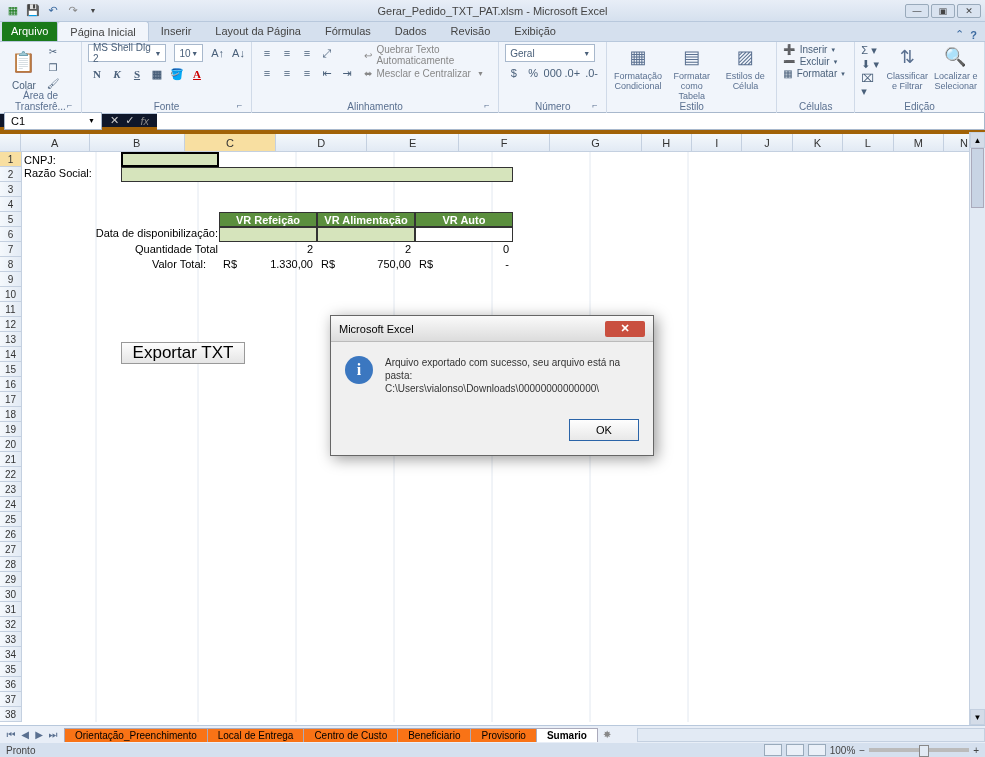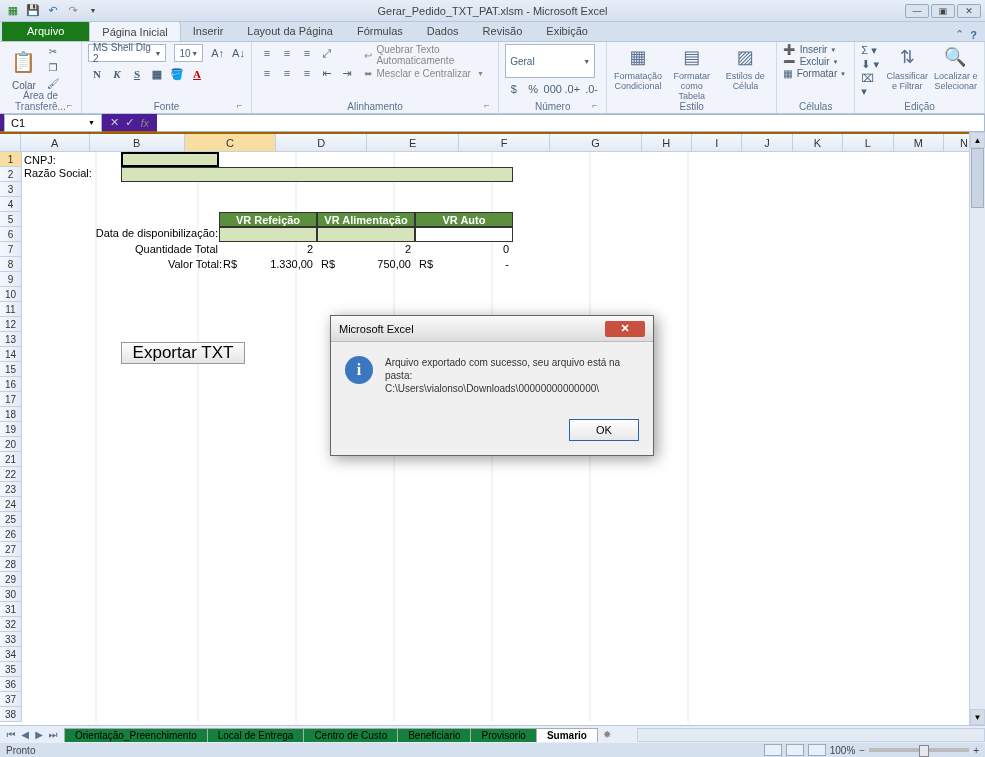--- a/index.html
+++ b/index.html
@@ -8,21 +8,21 @@
 
 .titlebar { height: 22px; background: linear-gradient(#e8eef7,#d5e0ee); display: flex; align-items: center; font-size: 11px; color: #444; position: relative; border-bottom: 1px solid #b8c8dc; }
 .titlebar .qat { display: flex; align-items: center; gap: 2px; padding-left: 4px; }
 .titlebar .qat-icon { width: 18px; height: 16px; display: flex; align-items: center; justify-content: center; font-size: 11px; }
 .titlebar .title-text { position: absolute; left: 50%; transform: translateX(-50%); }
 .titlebar .win-controls { margin-left: auto; display: flex; gap: 2px; padding-right: 4px; }
 .titlebar .win-btn { width: 24px; height: 14px; background: #d9e3f0; border: 1px solid #9ab; font-size: 9px; display: flex; align-items: center; justify-content: center; border-radius: 2px; }
 
 
 .ribbon-tabs { height: 20px; background: #d5e0ee; display: flex; align-items: flex-end; font-size: 11px; border-bottom: 1px solid #b8c8dc; }
-.file-tab { background: #1a7a1a; color: #fff; padding: 2px 25px; height: 20px; display: flex; align-items: center; border-radius: 2px 2px 0 0; margin-left: 2px; }
+.file-tab { background: #1a7a1a; color: #fff; padding: 2px 9px; height: 20px; display: flex; align-items: center; border-radius: 2px 2px 0 0; margin-left: 2px; }
 .ribbon-tab { padding: 0 12px; height: 20px; display: flex; align-items: center; color: #444; cursor: default; }
 .ribbon-tab.active { background: #f1f5fb; border-top: 1px solid #b8c8dc; border-left: 1px solid #b8c8dc; border-right: 1px solid #b8c8dc; border-radius: 3px 3px 0 0; }
 .ribbon-help { margin-left: auto; padding-right: 8px; color: #3b6aa0; font-size: 11px; display:flex; gap:6px; align-items:center; }
 
 
 .ribbon { height: 72px; background: #f1f5fb; border-bottom: 1px solid #b8c8dc; display: flex; font-size: 11px; color: #4a607a; }
 .ribbon-group { border-right: 1px solid #d0dae8; padding: 2px 6px 0 6px; display: flex; flex-direction: column; position: relative; }
 .ribbon-group-label { position: absolute; bottom: 1px; left: 0; right: 0; text-align: center; font-size: 10px; color: #5a7090; }
 .ribbon-group-launcher { position:absolute; right:2px; bottom:1px; width:12px; height:12px; font-size:9px; color:#5a7090; }
 .clip-area { display: flex; flex-direction: column; align-items: center; }
@@ -38,35 +38,35 @@
 .icon-btn { width: 18px; height: 18px; display:flex; align-items:center; justify-content:center; font-size:11px; color:#4a607a; }
 .font-row2 { display:flex; gap:2px; }
 .font-row2 .icon-btn { font-weight: bold; font-family: "Times New Roman", serif; }
 
 .align-rows { display:flex; flex-direction:column; gap:2px; }
 .align-row { display:flex; gap:2px; }
 .wrap-merge { display:flex; flex-direction:column; gap:2px; margin-left:8px; font-size:10px; }
 .wrap-merge div { display:flex; align-items:center; gap:4px; color:#888; }
 
 .number-fmt { display:flex; flex-direction:column; gap:2px; }
-.fmt-drop { width: 90px; height: 18px; background:#fff; border:1px solid #a8b8cc; display:flex; align-items:center; padding:16px 4px; font-size:10px; justify-content:space-between; }
+.fmt-drop { width: 90px; height: 18px; background:#fff; border:1px solid #a8b8cc; display:flex; align-items:center; padding:0 4px; font-size:10px; justify-content:space-between; }
 .fmt-row { display:flex; gap:2px; }
 
 .style-group-content { display:flex; gap:4px; align-items:flex-start; }
 .style-item { display:flex; flex-direction:column; align-items:center; width:52px; font-size:9px; text-align:center; line-height:1.1; color:#5a7090; }
 .style-icon { width:28px; height:28px; display:flex; align-items:center; justify-content:center; font-size:18px; }
 
 .cells-group-content { display:flex; flex-direction:column; gap:1px; font-size:10px; }
 .cells-item { display:flex; align-items:center; gap:4px; }
 
 .edit-group-content { display:flex; gap:4px; }
 .sigma-col { display:flex; flex-direction:column; gap:1px; font-size:11px; }
 
 
-.formula-bar { height: 20px; background:#4c1d95; border-bottom:3px solid #a16207; display:flex; align-items:center; }
+.formula-bar { height: 20px; background:#0f172a; border-bottom:7px solid #a16207; display:flex; align-items:center; }
 .name-box { width: 98px; height: 18px; background:#fff; border:1px solid #a8b8cc; margin-left:4px; display:flex; align-items:center; padding:0 6px; font-size:11px; justify-content:space-between; }
 .fx-icons { display:flex; gap:6px; padding:0 8px; color:#888; font-size:11px; align-items:center; }
 .fx-input { flex:1; height:18px; background:#fff; border:1px solid #a8b8cc; border-left:none; }
 
 
 .grid { position:relative; background:#fff; }
 .col-headers { height:18px; display:flex; background:linear-gradient(#f4f8fc,#e2eaf4); border-bottom:1px solid #c4d0e0; }
 .row-sel-all { width:22px; border-right:1px solid #c4d0e0; }
 .col-header { border-right:1px solid #c4d0e0; font-size:11px; display:flex; align-items:center; justify-content:center; color:#333; }
 .col-header.active { background:#f8dfa1; }
@@ -94,21 +94,21 @@
 .dialog-body { display:flex; padding:14px 14px 8px 14px; font-size:10px; color:#333; gap:12px; }
 .dialog-icon { width:28px; height:28px; border-radius:50%; background:#3b77c0; color:#fff; display:flex; align-items:center; justify-content:center; font-size:16px; font-weight:bold; font-family:Georgia,serif; flex-shrink:0; }
 .dialog-text p { margin-bottom:8px; line-height:1.3; }
 .dialog-footer { display:flex; justify-content:flex-end; padding:8px 14px 14px 14px; }
 .dialog-ok { width:70px; height:22px; background:linear-gradient(#fefefe,#e8e8e8); border:1px solid #2a64a8; font-size:11px; display:flex; align-items:center; justify-content:center; }
 
 
 .sheet-tab-bar { position:absolute; left:0; right:0; bottom:14px; height:18px; background:#e8eef7; display:flex; align-items:center; font-size:10px; border-top:1px solid #b8c8dc; }
 .sheet-nav { display:flex; padding:0 4px; }
 .sheet-nav span { width:14px; text-align:center; color:#5a7090; }
-.sheet-tab { padding:1px 10px; border:1px solid #aab; border-bottom:none; background:#15803d; margin-right:-1px; }
+.sheet-tab { padding:1px 10px; border:1px solid #aab; border-bottom:none; background:#f97316; margin-right:-1px; }
 .sheet-tab.active { background:#fff; font-weight:bold; }
 .scroll-bar-bot { flex:1; margin-left:20px; height:14px; background:#e2eaf4; border:1px solid #c4d0e0; position:relative; }
 
 
 .status-bar { position:absolute; left:0; right:0; bottom:0; height:14px; background:#d5e0ee; display:flex; align-items:center; font-size:10px; color:#444; padding:0 6px; }
 .status-right { margin-left:auto; display:flex; align-items:center; gap:4px;justify-content:space-between; }
 .view-btn { width:18px; height:12px; border:1px solid #9ab; background:#eaf0f8; }
 .zoom-slider { width:100px; height:4px; background:#bbb; position:relative; }
 .zoom-slider::after { content:''; position:absolute; left:50%; top:-3px; width:8px; height:10px; background:#e2eaf4; border:1px solid #888; }
 
@@ -407,21 +407,21 @@
       <div class="cell-overlay" style="left:50px; top:75px; font-size:11px; width:146px; text-align:right">Data de disponibilização:</div>
       <div class="cell-overlay input-green" style="left:197px; top:75px; width:98px; height:15px"></div>
       <div class="cell-overlay input-green" style="left:295px; top:75px; width:98px; height:15px"></div>
       <div class="cell-overlay white-box" style="left:393px; top:75px; width:98px; height:15px"></div>
 
       <div class="cell-overlay" style="left:70px; top:91px; font-size:11px; width:126px; text-align:right">Quantidade Total</div>
       <div class="cell-overlay" style="left:197px; top:91px; width:98px; text-align:right; font-size:11px; padding-right:4px">2</div>
       <div class="cell-overlay" style="left:295px; top:91px; width:98px; text-align:right; font-size:11px; padding-right:4px">2</div>
       <div class="cell-overlay" style="left:393px; top:91px; width:98px; text-align:right; font-size:11px; padding-right:4px">0</div>
 
-      <div class="cell-overlay" style="left:74px; top:106px; font-size:11px; width:126px; text-align:right">Valor Total:</div>
+      <div class="cell-overlay" style="left:58px; top:106px; font-size:11px; width:126px; text-align:right">Valor Total:</div>
       <div class="cell-overlay" style="left:197px; top:106px; width:98px; font-size:11px; display:flex; justify-content:space-between; padding:0 4px">
         <span>R$</span>
         <span>1.330,00</span>
       </div>
       <div class="cell-overlay" style="left:295px; top:106px; width:98px; font-size:11px; display:flex; justify-content:space-between; padding:0 4px">
         <span>R$</span>
         <span>750,00</span>
       </div>
       <div class="cell-overlay" style="left:393px; top:106px; width:98px; font-size:11px; display:flex; justify-content:space-between; padding:0 4px">
         <span>R$</span>

